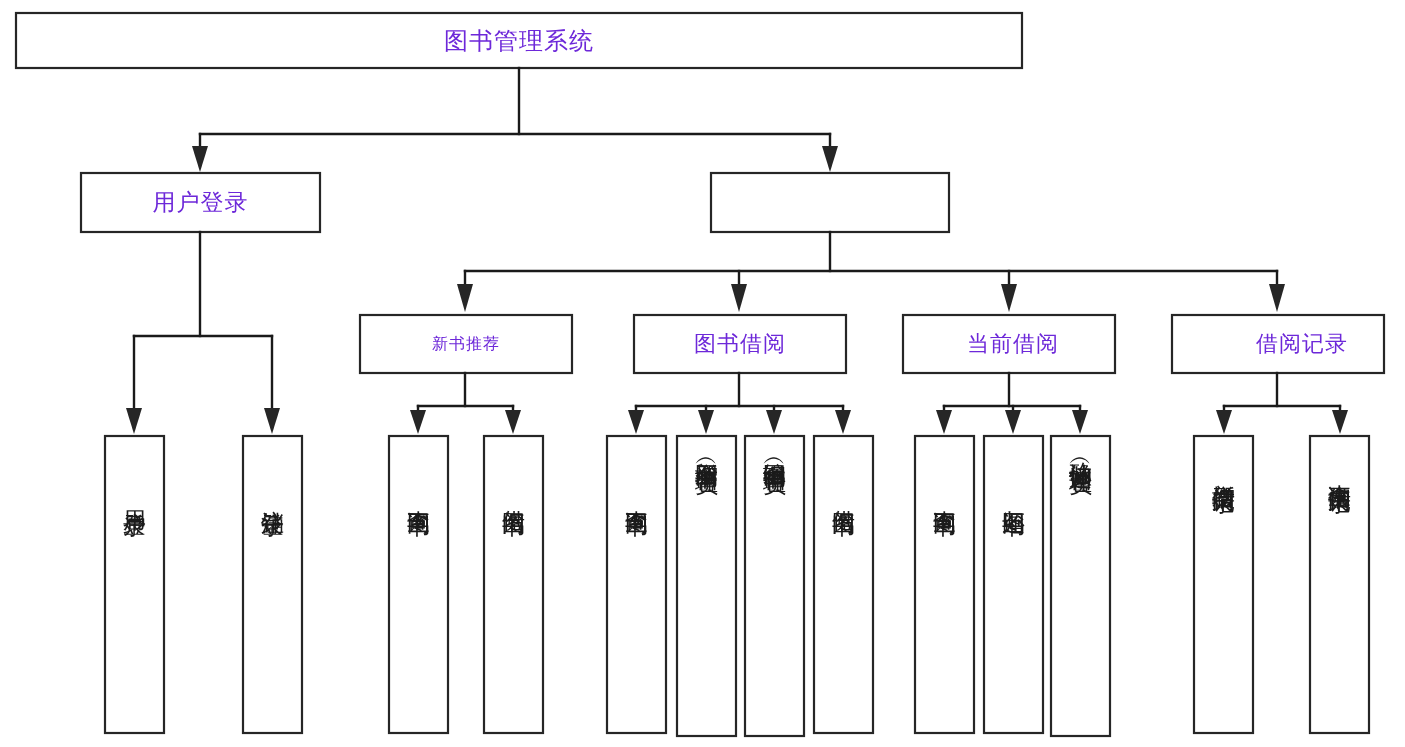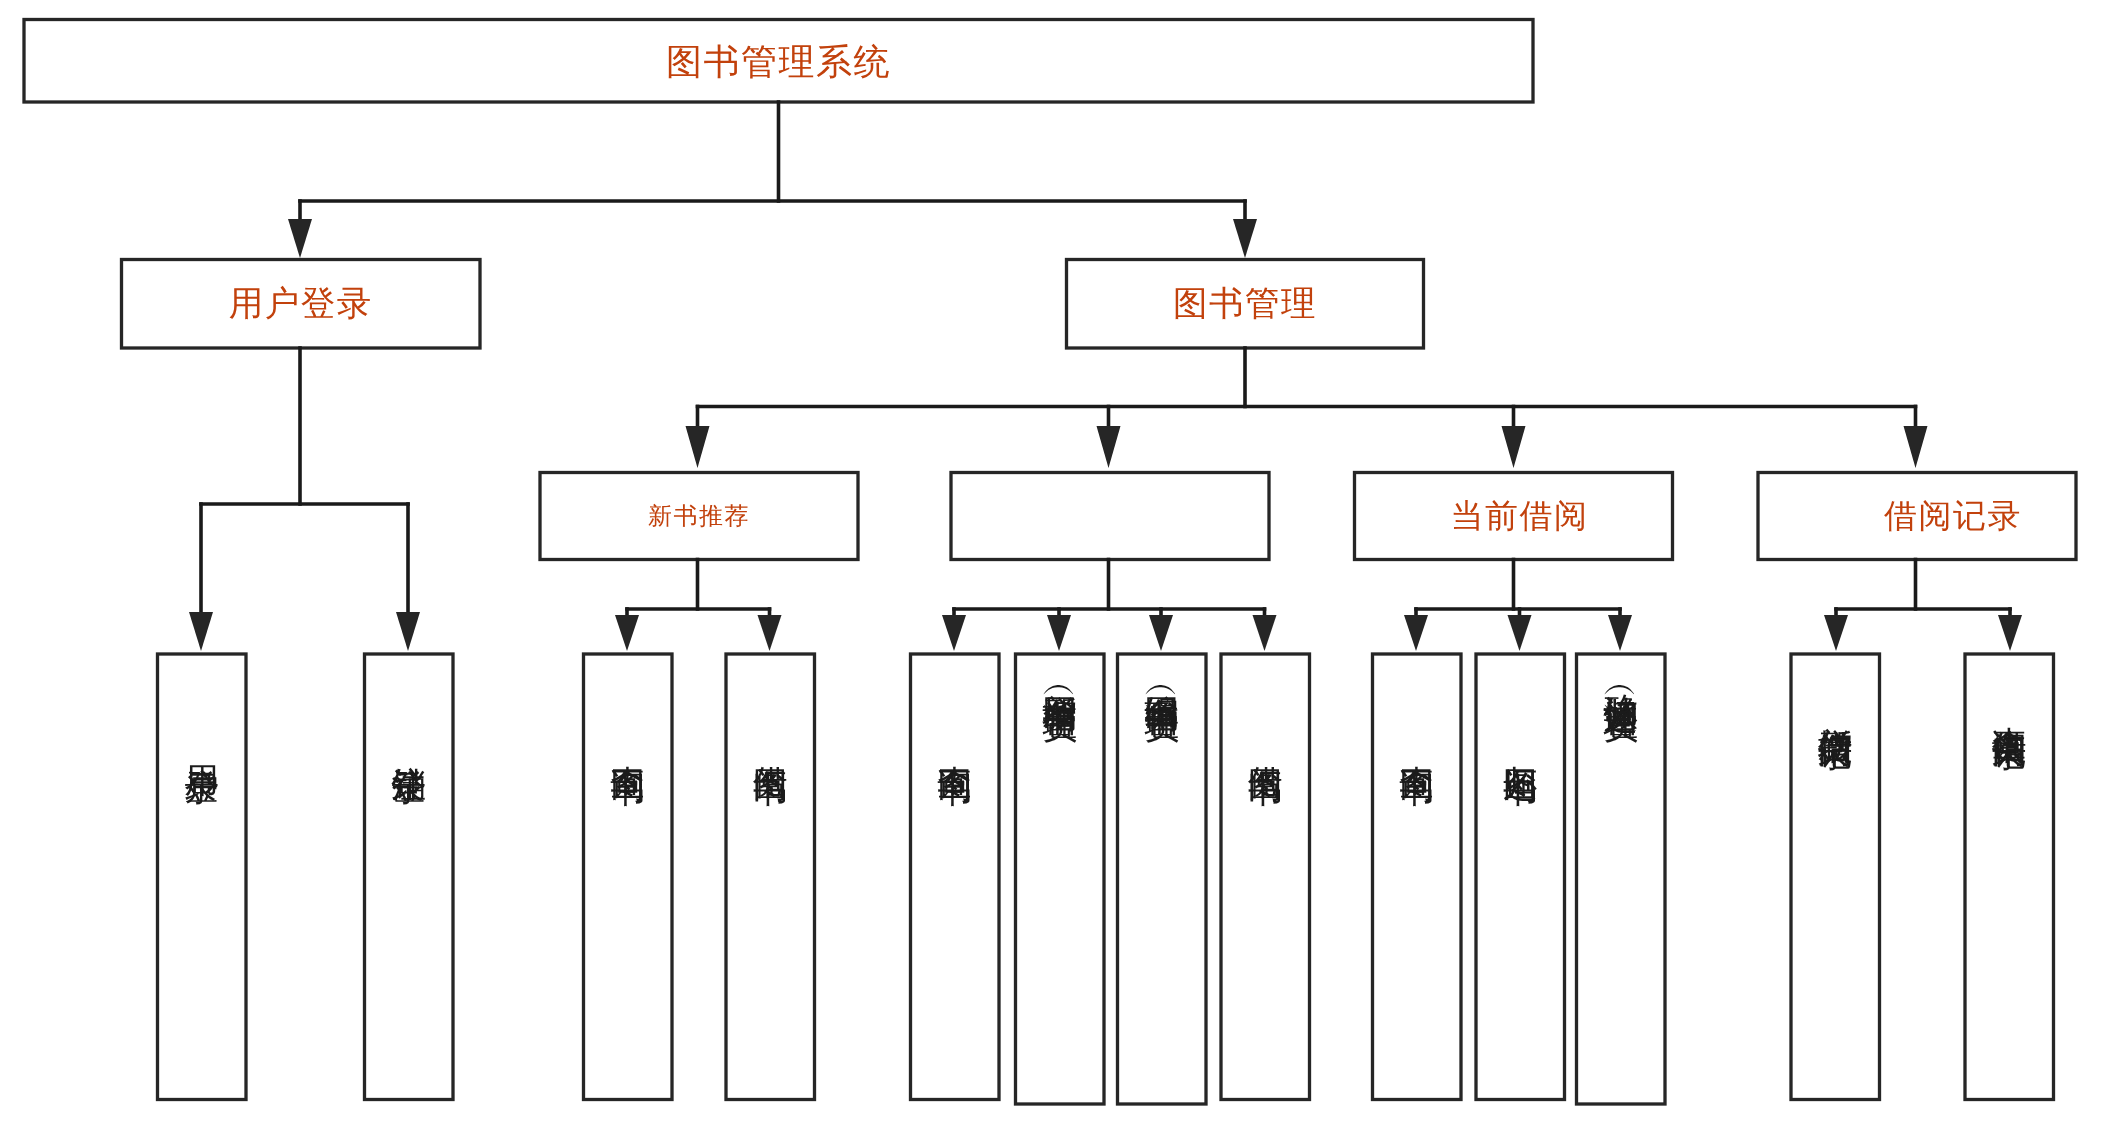--- a/index.html
+++ b/index.html
@@ -61,21 +61,21 @@
   }
   .hlabel-wrap {
     position: absolute;
     display: flex;
     align-items: center;
     justify-content: center;
     pointer-events: none;
   }
   .hlabel-text {
     font-family: Liberation Serif, serif;
-    color: #c2410c;
+    color: #6d28d9;
     white-space: nowrap;
     letter-spacing: 1px;
     text-align: right;
   }
   .watermark {
     position: absolute;
     right: 8px;
     bottom: 6px;
     font-family: "Liberation Sans", "DejaVu Sans", sans-serif;
     font-size: 17px;
@@ -180,27 +180,27 @@
     <rect class="node-box" x="1310" y="436" width="59" height="297"></rect>
   </svg>
 
   <div class="hlabel-wrap" style="left:16px; top:13px; width:1006px; height:55px;">
     <span class="hlabel-text" style="font-size:24px;">图书管理系统</span>
   </div>
 
   <div class="hlabel-wrap" style="left:81px; top:173px; width:239px; height:59px;">
     <span class="hlabel-text" style="font-size:23px;">用户登录</span>
   </div>
-  <div class="hlabel-wrap" style="left:711px; top:173px; width:238px; height:59px;">
-    <span class="hlabel-text" style="font-size:23px;">图书管理</span>
-  </div>
 
   <div class="hlabel-wrap" style="left:360px; top:315px; width:212px; height:58px;">
     <span class="hlabel-text" style="font-size:16px;">新书推荐</span>
   </div>
+  <div class="hlabel-wrap" style="left:634px; top:315px; width:212px; height:58px;">
+    <span class="hlabel-text" style="font-size:22px;">图书借阅</span>
+  </div>
   <div class="hlabel-wrap" style="left:903px; top:315px; width:220px; height:58px;">
     <span class="hlabel-text" style="font-size:22px;">当前借阅</span>
   </div>
   <div class="hlabel-wrap" style="left:1172px; top:315px; width:212px; height:58px;padding-left:24px;">
     <span class="hlabel-text" style="font-size:22px;">借阅记录</span>
   </div>
 
   <div class="vlabel-wrap" style="left:105px; top:436px; width:59px; height:297px;">
     <span class="vlabel-text" style="margin-top:56px;">用户登录</span>
   </div>

